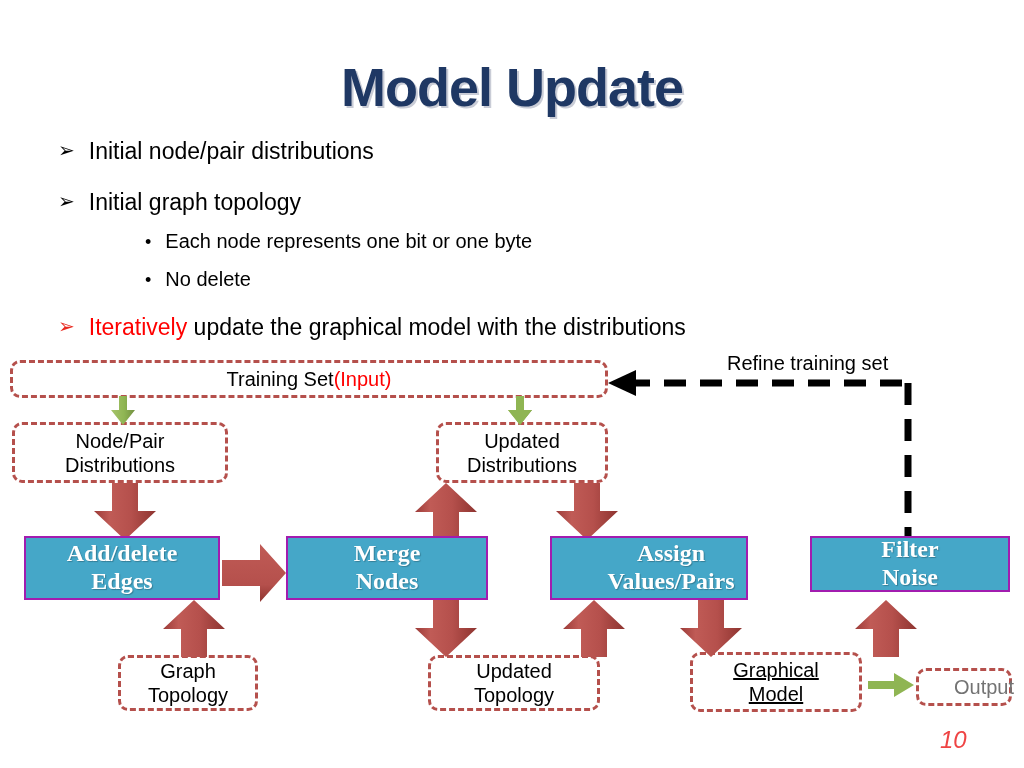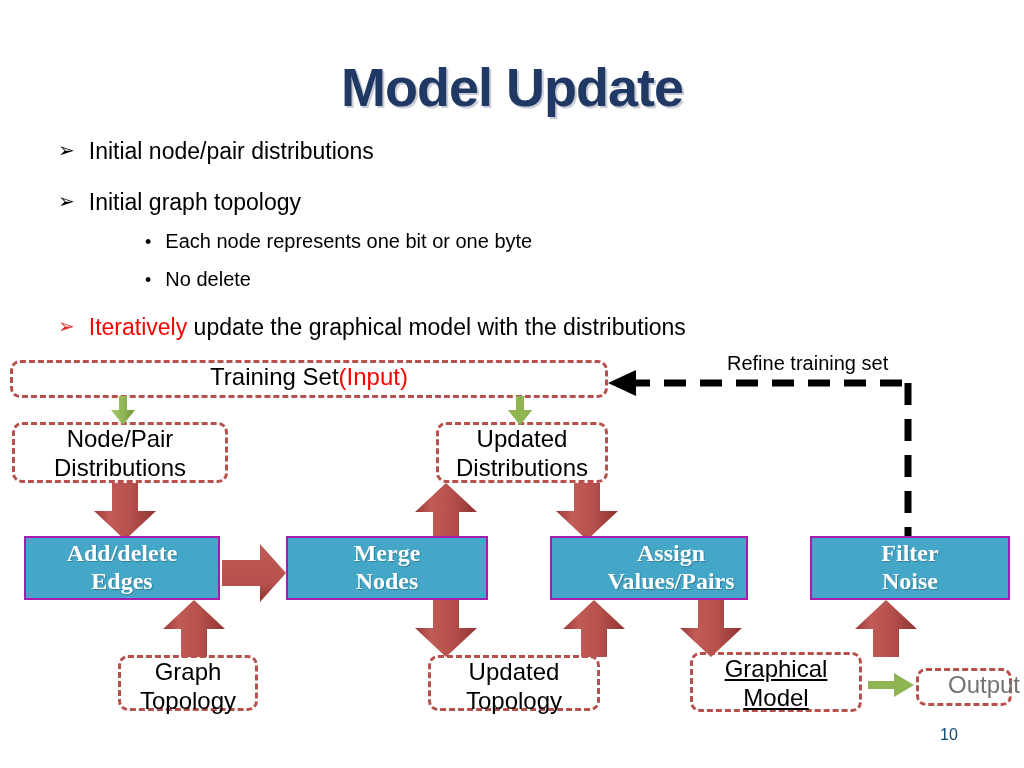--- a/index.html
+++ b/index.html
@@ -53,23 +53,24 @@
   }
   .hi{color:#FF0000;}
 
   
   .dbox{
     position:absolute;
     border:3px dashed #B5504C;
     border-radius:10px;
     box-sizing:border-box;
     display:flex;
+    align-items:center;
     justify-content:center;
     text-align:center;
-    font-size:24px;
+    font-size:20px;
     line-height:1.2;
     color:#000;
     background:transparent;
   }
   .dbox.red-text{color:#737373;padding-left:40px;}
 
   
   .pbox{
     position:absolute;
     background:#45A7C8;
@@ -94,22 +95,23 @@
 
   
   .plain{
     position:absolute;
     font-size:20px;
     color:#000;
     white-space:nowrap;
   }
   .pagenum{
     position:absolute;
-    font-size:16px;
-    color:#0c4a6e;
+    font-size:24px;
+    color:#ef4444;
+    font-style:italic;
   }
 
   
   .feedback{position:absolute;left:0;top:0;width:1024px;height:768px;z-index:2;pointer-events:none;}
 </style>
 </head>
 <body>
 
 <div id="slide">
 
@@ -236,21 +238,21 @@
     </div>
   </div>
 
   <div class="pbox" style="left:550px;top:536px;width:198px;height:64px;padding-left:44px;">
     <div>
       <div>Assign</div>
       <div>Values/Pairs</div>
     </div>
   </div>
 
-  <div class="pbox" style="left:810px;top:536px;width:200px;height:64px;">
+  <div class="pbox" style="left:810px;top:536px;width:200px;height:56px;">
     <div>
       <div>Filter</div>
       <div>Noise</div>
     </div>
   </div>
 
   <div class="ar" style="left:155px;top:600px;">
     <svg width="78" height="58" viewBox="0 0 78 58">
       <polygon points="39,0 70,29 52,29 52,57 26,57 26,29 8,29" fill="url(#rg)"></polygon>
     </svg>

